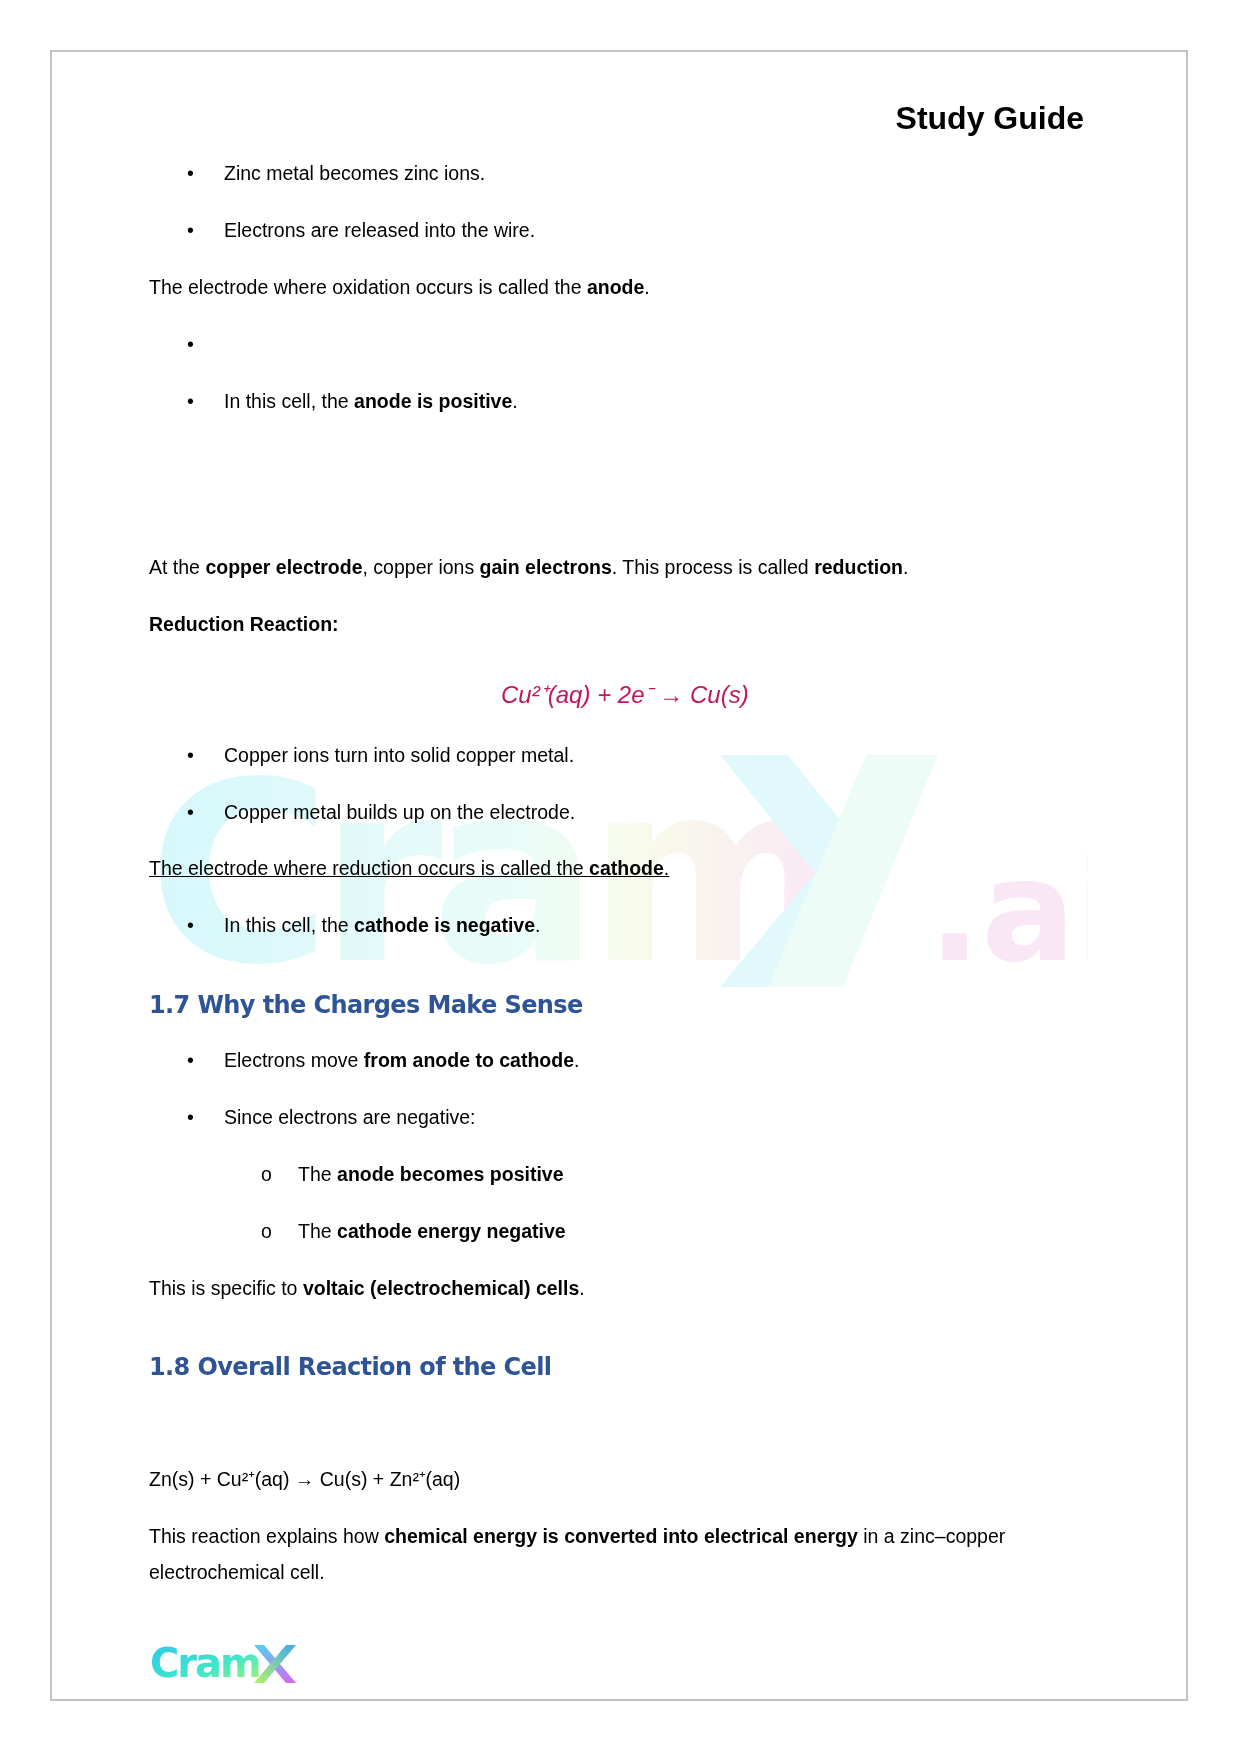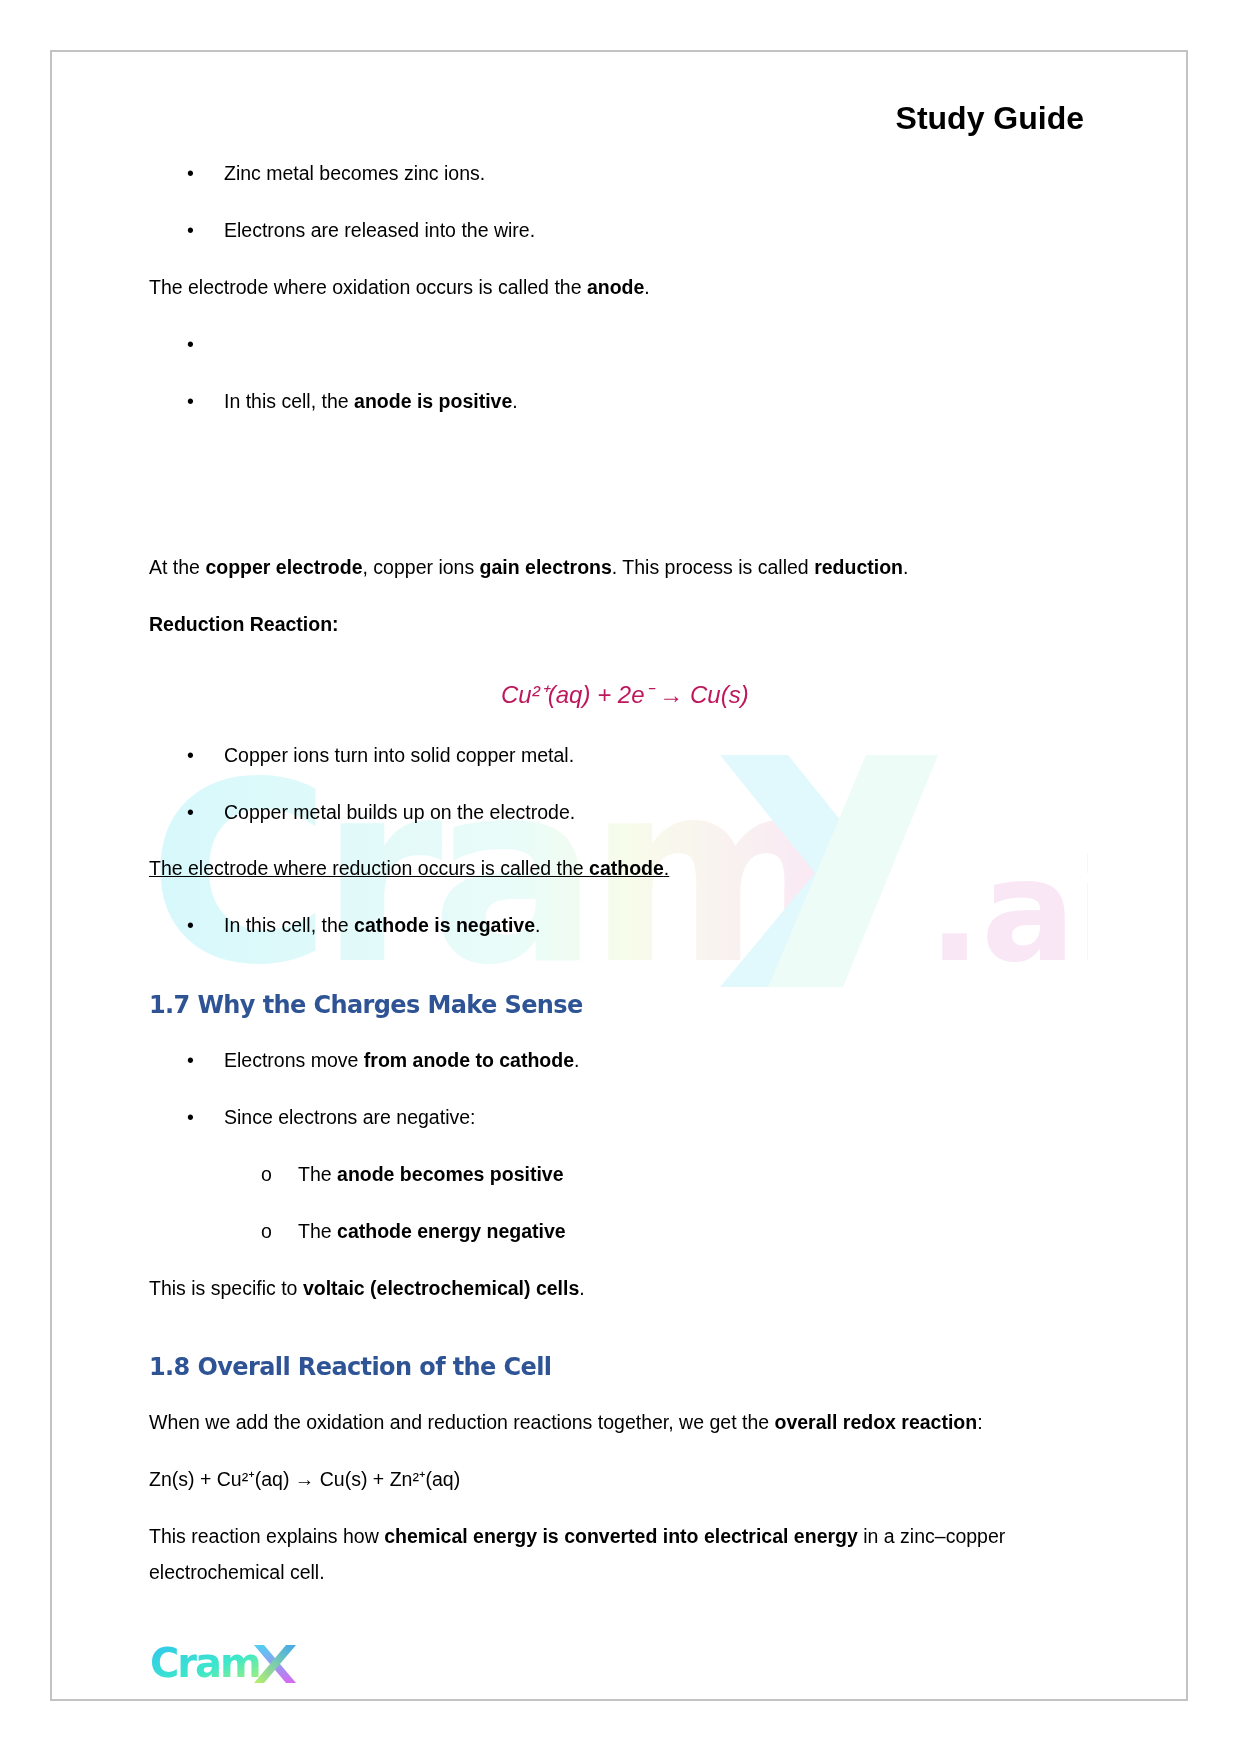--- a/index.html
+++ b/index.html
@@ -104,23 +104,20 @@
   <div class="abs body-text" style="left:298px; top:1207px;">
     <span>The </span><b>cathode energy negative</b>
   </div>
 
   <div class="abs body-text" style="left:149px; top:1264px;">
     <span>This is specific to </span><b>voltaic (electrochemical) cells</b><span>.</span>
   </div>
 
   <div class="abs heading" style="left:149px; top:1341px;">1.8 Overall Reaction of the Cell</div>
 
-  <div class="abs body-text" style="left:149px; top:1398px;">
-    <span>When we add the oxidation and reduction reactions together, we get the </span><b>overall redox reaction</b><span>:</span>
-  </div>
 
   <div class="abs body-text" style="left:149px; top:1455px;">Zn(s) + Cu²⁺(aq) → Cu(s) + Zn²⁺(aq)</div>
 
   <div class="abs body-text" style="left:149px; top:1512px;">
     <span>This reaction explains how </span><b>chemical energy is converted into electrical energy</b><span> in a zinc–copper</span>
   </div>
   <div class="abs body-text" style="left:149px; top:1548px;">electrochemical cell.</div>
 
   <svg class="logo" width="150" height="50" viewBox="0 0 150 50" xmlns="http://www.w3.org/2000/svg">
     <defs>

